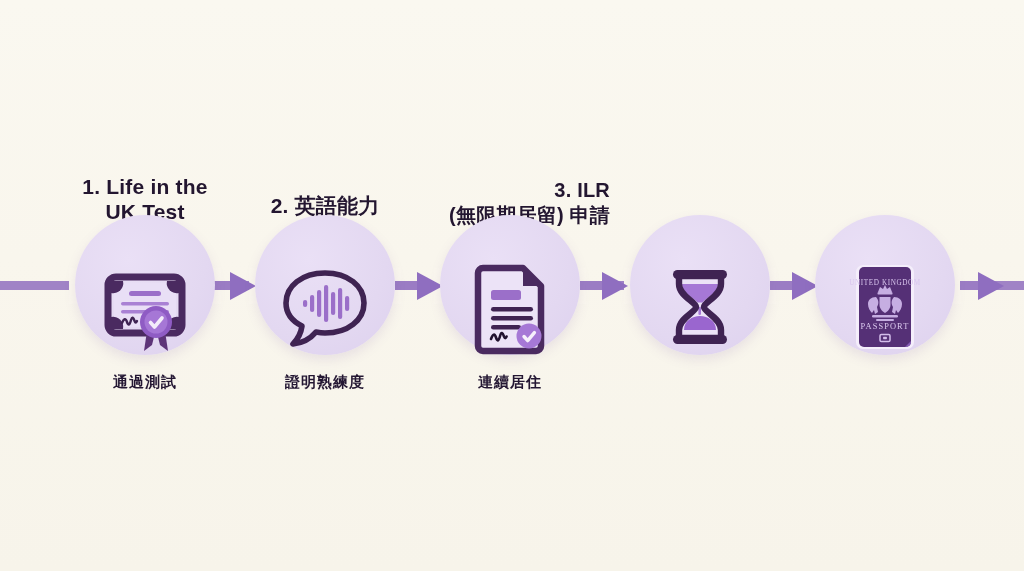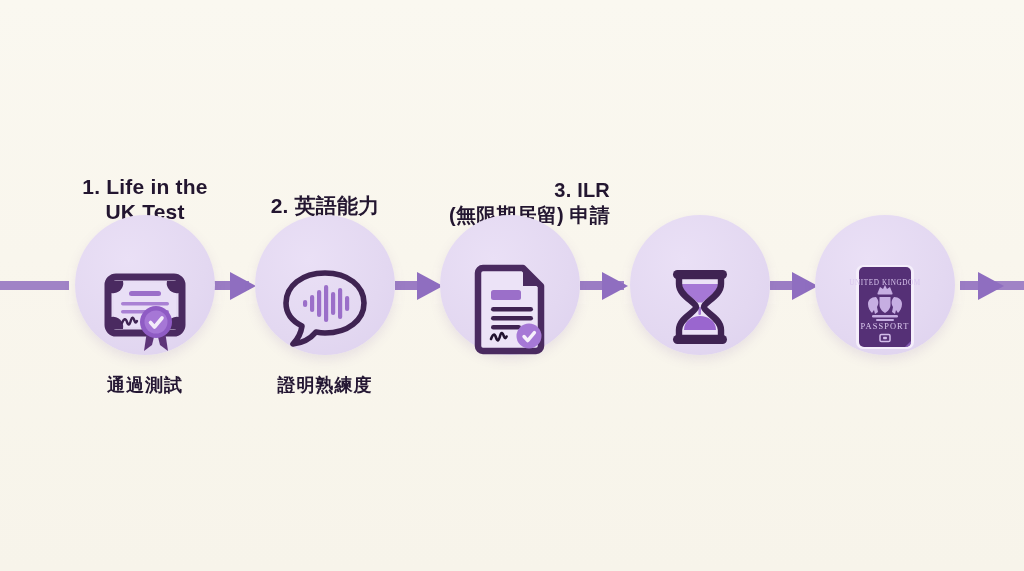--- a/index.html
+++ b/index.html
@@ -76,21 +76,21 @@
     box-shadow: 0 5px 12px rgba(120, 90, 160, 0.13);
     display: flex;
     align-items: flex-end;
     justify-content: center;
   }
   .step-caption {
     position: absolute;
     left: 0;
     width: 200px;
     top: 248px;
-    font-size: 18px;
+    font-size: 15px;
     font-weight: bold;
     color: #241733;
     letter-spacing: 1px;
   }
 
   
   .step-1 { left: 45px; }
   .step-2 { left: 225px; }
   .step-3 { left: 410px; }
   .step-4 { left: 600px; }
@@ -232,20 +232,21 @@
           <rect x="29" y="66" width="30" height="4.6" rx="2.3" fill="#3f2352"></rect>
 
           <path d="M29 80 q3 -8 5 -1.5 q2 6.5 4.2 -2 q1.6 -5.4 3.8 1 q1.2 3.2 2.6 0" fill="none" stroke="#21122f" stroke-width="2.6" stroke-linecap="round"></path>
 
           <g transform="translate(67,77)">
             <circle r="12.5" fill="#a678d6"></circle>
             <path d="M-5 0.5 L-1.3 4.6 L5.4 -3.4" fill="none" stroke="#f6f0fb" stroke-width="3.4" stroke-linecap="round" stroke-linejoin="round"></path>
           </g>
         </svg>
       </div>
+      <div class="step-caption">連續居住</div>
     </div>
 
     <div class="step step-4">
       <div class="step-circle">
         <svg width="96" height="96" viewBox="0 0 96 96">
 
           <path d="M27 17 h42 v8 c0 12 -17 18 -17 23 c0 5 17 11 17 23 v8 h-42 v-8 c0 -12 17 -18 17 -23 c0 -5 -17 -11 -17 -23 z" fill="#ece3f7"></path>
 
           <path d="M30 25 h36 c0 9 -12 14 -15.5 18.5 h-5 C42 39 30 34 30 25 z" fill="#a678d6"></path>
 

